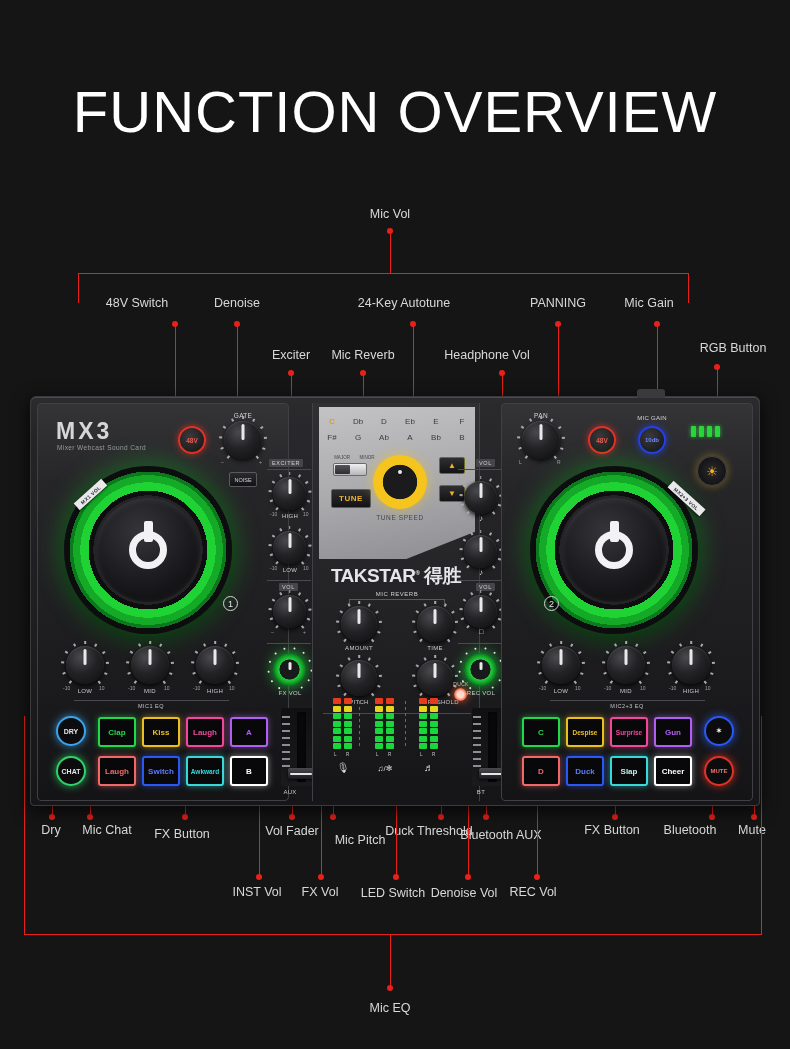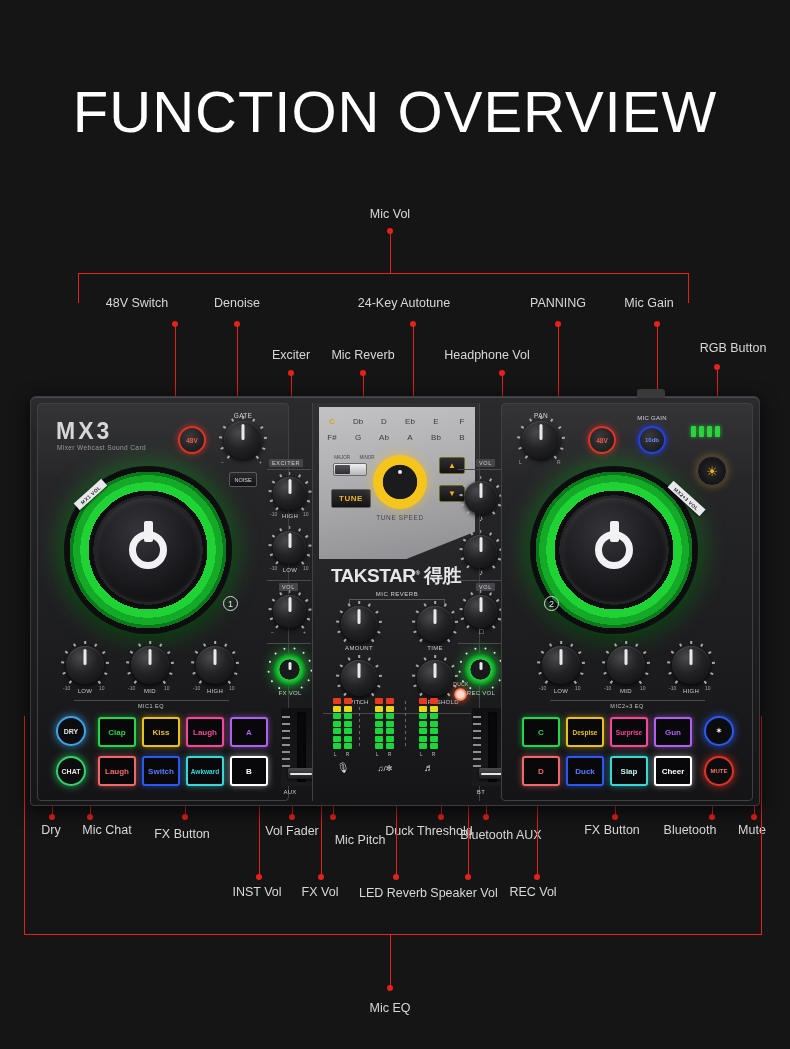--- a/index.html
+++ b/index.html
@@ -278,25 +278,25 @@
   <div class="dot" style="left:259px; top:874px;"></div>
   <div class="vline" style="left:259px; top:790px; height:86px;"></div>
   <div class="ann c" style="left:257px; top:885px;">INST Vol</div>
 
   <div class="dot" style="left:321px; top:874px;"></div>
   <div class="vline" style="left:321px; top:790px; height:86px;"></div>
   <div class="ann c" style="left:320px; top:885px;">FX Vol</div>
 
   <div class="dot" style="left:396px; top:874px;"></div>
   <div class="vline" style="left:396px; top:790px; height:86px;"></div>
-  <div class="ann c" style="left:393px; top:885px; line-height:16px;">LED Reverb</div>
+  <div class="ann c" style="left:393px; top:885px; line-height:16px;">LED Switch</div>
 
   <div class="dot" style="left:468px; top:874px;"></div>
   <div class="vline" style="left:468px; top:790px; height:86px;"></div>
-  <div class="ann c" style="left:464px; top:885px; line-height:16px;">Speaker Vol</div>
+  <div class="ann c" style="left:464px; top:885px; line-height:16px;">Denoise Vol</div>
 
   <div class="dot" style="left:537px; top:874px;"></div>
   <div class="vline" style="left:537px; top:790px; height:86px;"></div>
   <div class="ann c" style="left:533px; top:885px;">REC Vol</div>
 </div>
 
 <div>
   <div class="bracket-dn" style="left:24px; top:716px; width:738px; height:219px;"></div>
   <div class="vline" style="left:390px; top:935px; height:53px;"></div>
   <div class="dot" style="left:390px; top:985px;"></div>

